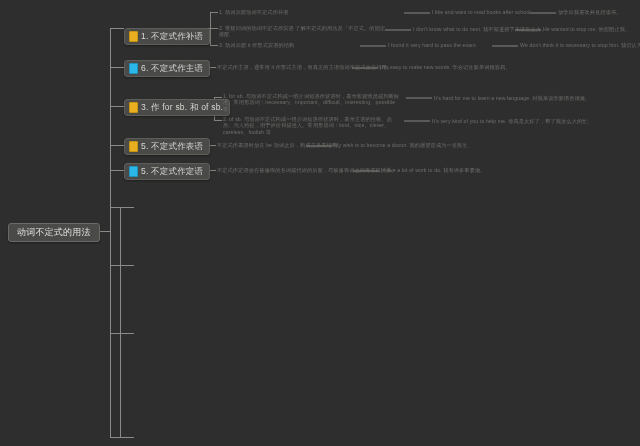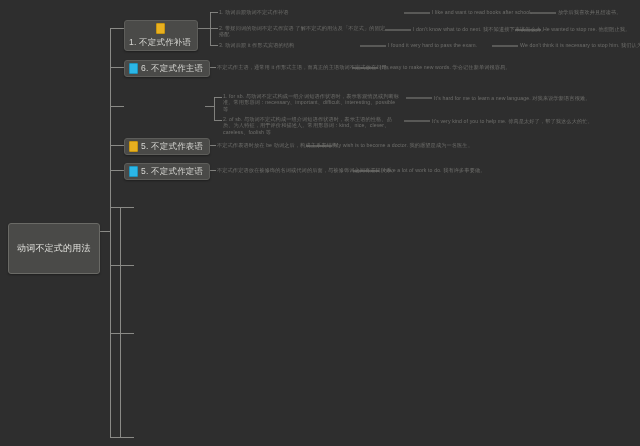--- a/index.html
+++ b/index.html
@@ -37,21 +37,21 @@
     flex:0 0 auto;
     display:block;
   }
   .badge.warn{background:#e8b020;border:1px solid #c79410;}
   .badge.info{background:#2bb7e8;border:1px solid #1f93bb;}
 
   
   #root-node{
     left:8px;top:223px;
     background:#4a4a48;border:1px solid #6a6a66;
-    padding:19px 8px;
+    padding:3px 8px;
   }
   #root-node .lbl{font-size:9px;color:#e2e2de;}
 
   
   .leaf{
     position:absolute;
     color:#6f6f6c;
     font-size:5.2px;
     line-height:6.4px;
     letter-spacing:.1px;
@@ -123,21 +123,21 @@
       <path d="M306 146 H332"></path>
 
       <path d="M353 171 H379"></path>
     </g>
   </svg>
 
   <div class="node" id="root-node">
     <span class="lbl">动词不定式的用法</span>
   </div>
 
-  <div class="node" style="left:124px;top:20px;flex-direction:column;">
+  <div class="node" style="left:124px;top:28px;">
     <span class="badge warn"></span>
     <span class="lbl">1. 不定式作补语</span>
   </div>
   <div class="leaf" style="left:219px;top:9px;">1. 动词后跟动词不定式作补语</div>
   <div class="leaf en" style="left:432px;top:9px;">I like and want to read books after school.</div>
   <div class="leaf hi" style="left:558px;top:9px;">放学后我喜欢并且想读书。</div>
 
   <div class="leaf" style="left:219px;top:25px;width:170px;white-space:normal;">2. 带疑问词的动词不定式作宾语  了解不定式的用法及「不定式」的固定搭配</div>
   <div class="leaf en" style="left:413px;top:26px;">I don't know what to do next. 我不知道接下来该怎么办。</div>
   <div class="leaf hi" style="left:543px;top:26px;">He wanted to stop me. 他想阻止我。</div>
@@ -146,20 +146,24 @@
   <div class="leaf en" style="left:388px;top:42px;">I found it very hard to pass the exam.</div>
   <div class="leaf hi" style="left:520px;top:42px;">We don't think it is necessary to stop him. 我们认为没有必要去阻止他。</div>
 
   <div class="node" style="left:124px;top:60px;">
     <span class="badge info"></span>
     <span class="lbl">6. 不定式作主语</span>
   </div>
   <div class="leaf" style="left:217px;top:64px;">不定式作主语，通常用 it 作形式主语，而真正的主语动词不定式放在句尾。</div>
   <div class="leaf en" style="left:380px;top:64px;">It is easy to make new words. 学会记住新单词很容易。</div>
 
+  <div class="node" style="left:124px;top:99px;">
+    <span class="badge warn"></span>
+    <span class="lbl">3. 作 for sb. 和 of sb.</span>
+  </div>
   <div class="leaf wrap" style="left:223px;top:93px;width:178px;">1. for sb. 与动词不定式构成一组介词短语作状语时，表示客观情况或判断标准。常用形容词：necessary、important、difficult、interesting、possible 等</div>
   <div class="leaf en" style="left:434px;top:95px;">It's hard for me to learn a new language. 对我来说学新语言很难。</div>
 
   <div class="leaf wrap" style="left:223px;top:116px;width:176px;">2. of sb. 与动词不定式构成一组介词短语作状语时，表示主语的性格、品质、为人特征，用于评价和描述人。常用形容词：kind、nice、clever、careless、foolish 等</div>
   <div class="leaf en" style="left:432px;top:118px;">It's very kind of you to help me. 你真是太好了，帮了我这么大的忙。</div>
 
   <div class="node" style="left:124px;top:138px;">
     <span class="badge warn"></span>
     <span class="lbl">5. 不定式作表语</span>
   </div>

